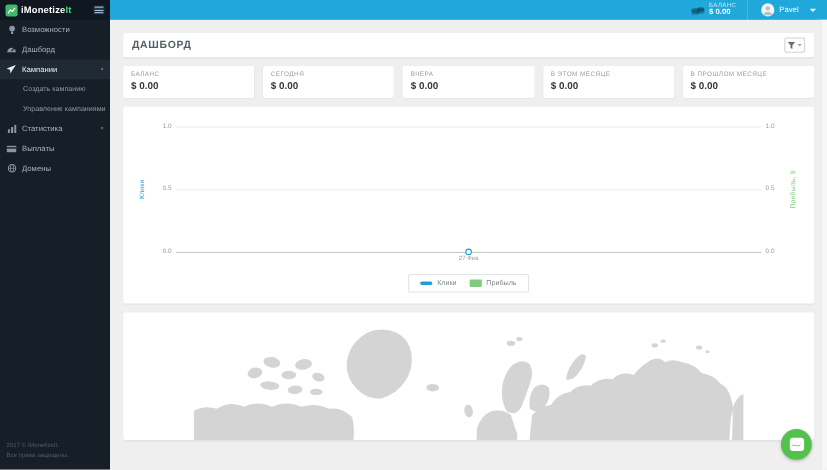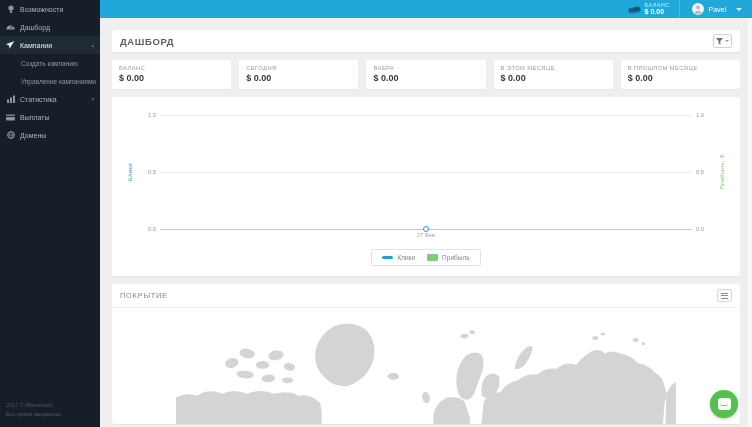--- a/index.html
+++ b/index.html
@@ -82,20 +82,33 @@
   
   .scroll-strip { position:absolute; right:0; top:18px; width:6px; height:409px; background:#f7f7f7; border-left:1px solid #e9e9e9; z-index:4; }
   .chat-btn { position:absolute; right:14px; bottom:9px; width:28px; height:28px; border-radius:50%; background:#52c24c; border:none; z-index:5; display:flex; align-items:center; justify-content:center; cursor:pointer; box-shadow:0 1px 3px rgba(0,0,0,.25); }
   .chat-bubble { width:13px; height:12px; background:#ffffff; border-radius:3px; position:relative; }
   .chat-smile { position:absolute; left:2.5px; top:3px; width:8px; height:5px; border-bottom:1.6px solid #52c24c; border-radius:50%; }
 </style>
 </head>
 <body>
 
 <aside class="sidebar">
+  <div class="logo-bar">
+    <span class="logo-mark">
+      <svg width="9" height="9" viewBox="0 0 10 10">
+          <polyline points="1.5,8 4,4.5 6,6 8.5,2.5" fill="none" stroke="#ffffff" stroke-width="1.3"></polyline>
+        </svg>
+    </span>
+    <span class="logo-text"><span>iMonetize</span><span class="accent">It</span></span>
+    <span class="collapse-btn">
+        <i></i>
+        <i></i>
+        <i></i>
+      </span>
+  </div>
 
   <nav class="nav">
     <div class="nav-item">
       <span class="ic">
         <svg width="8" height="9" viewBox="0 0 8 9">
             <circle cx="4" cy="3" r="2.6" fill="#8d97a3"></circle>
             <rect x="3" y="5.6" width="2" height="2.4" rx=".5" fill="#8d97a3"></rect>
           </svg>
       </span>
       <span>Возможности</span>
@@ -259,28 +272,20 @@
         </span>
         <span class="legend-item">
           <i class="sw-box"></i>
           <span>Прибыль</span>
         </span>
       </div>
     </div>
   </section>
 
   <section class="panel">
-    <div class="panel-head">
-      <span class="panel-title">ПОКРЫТИЕ</span>
-      <span class="panel-menu-btn">
-          <i></i>
-          <i></i>
-          <i></i>
-        </span>
-    </div>
     <div class="map-wrap">
       <svg class="map-svg" viewBox="0 0 520 150" preserveAspectRatio="xMidYMin meet">
 
         <path d="M0,150 L0,88 Q10,82 22,86 Q34,78 48,84 Q60,78 74,84 Q88,78 102,84 Q116,80 128,86 Q140,84 150,94 Q154,110 148,130 L140,150 Z"></path>
 
         <ellipse cx="58" cy="52" rx="7" ry="5" transform="rotate(-15 58 52)"></ellipse>
         <ellipse cx="74" cy="42" rx="8" ry="5" transform="rotate(10 74 42)"></ellipse>
         <ellipse cx="90" cy="54" rx="7" ry="4"></ellipse>
         <ellipse cx="104" cy="44" rx="8" ry="5" transform="rotate(-10 104 44)"></ellipse>
         <ellipse cx="118" cy="56" rx="6" ry="4" transform="rotate(15 118 56)"></ellipse>

